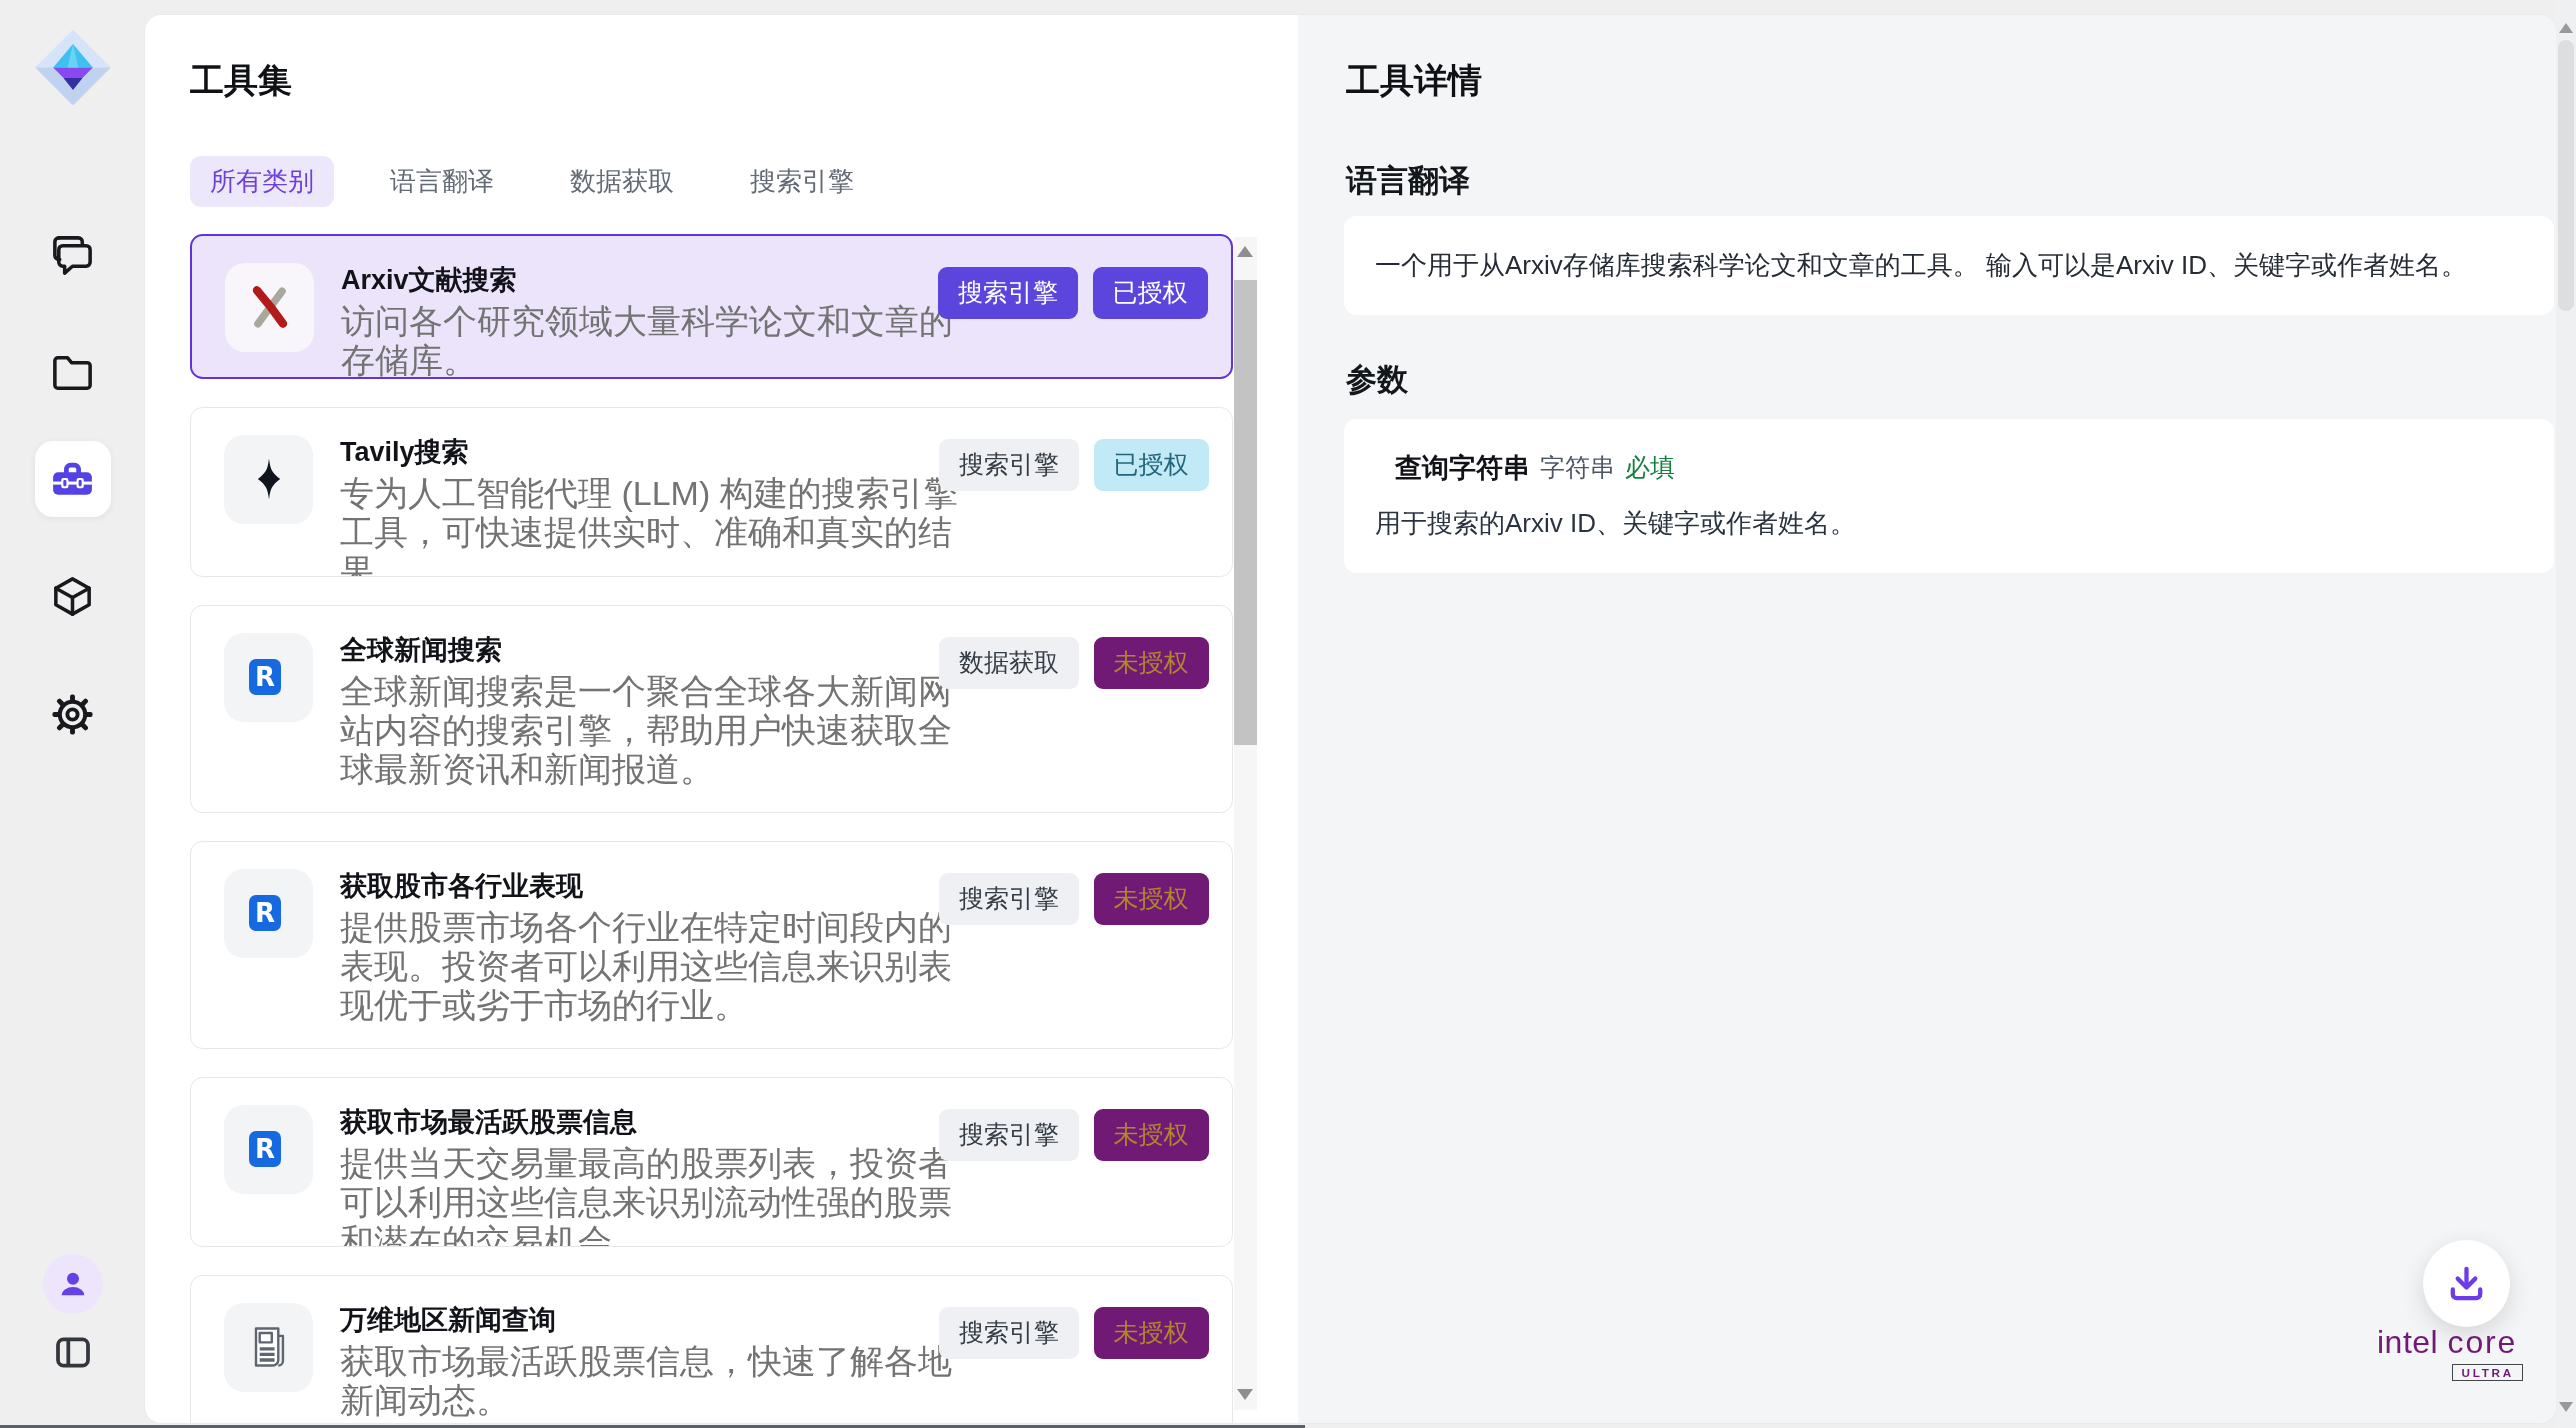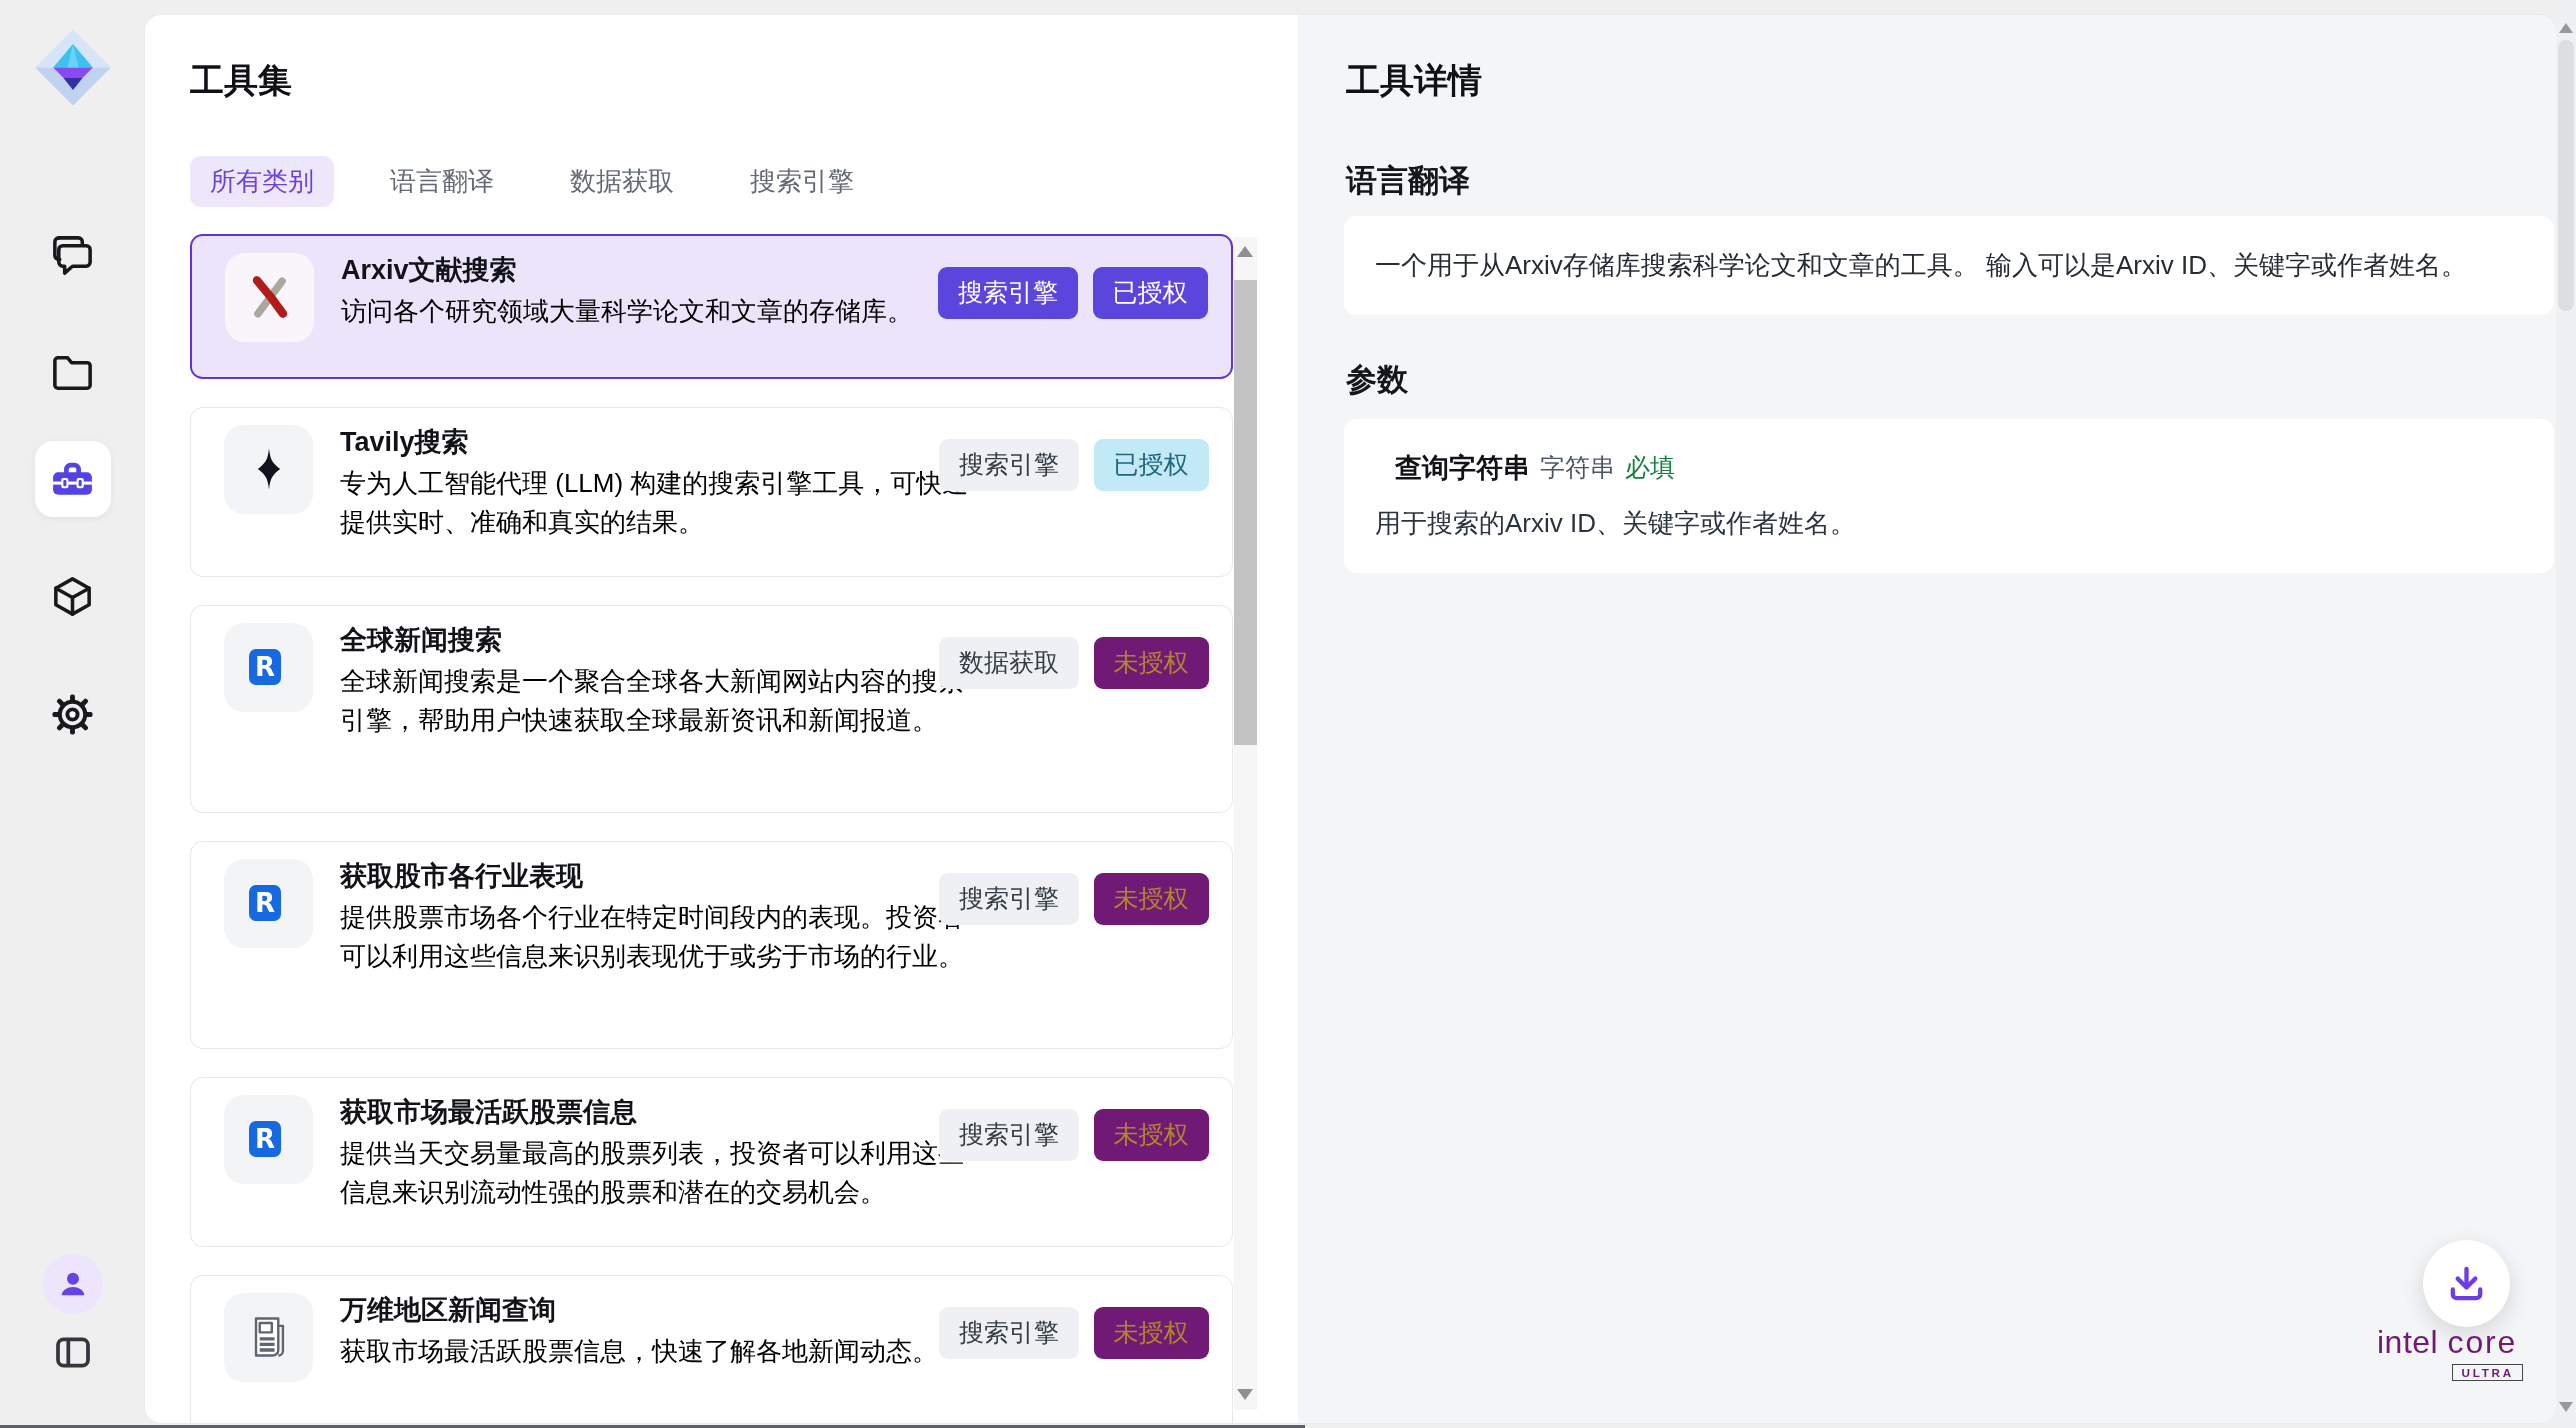--- a/index.html
+++ b/index.html
@@ -29,28 +29,28 @@
   
   .panel-title { position:absolute; left:45px; top:43px; font-size:34px; font-weight:700; color:#0f1115; }
   .tabs { position:absolute; left:45px; top:141px; display:flex; gap:36px; align-items:center; }
   .tab { height:51px; padding:0 20px; display:flex; align-items:center; border-radius:11px;
     font-size:26px; color:#636a75; cursor:pointer; white-space:nowrap; }
   .tab.active { background:#ede7fb; color:#6d40d8; }
 
   .cards { position:absolute; left:45px; top:219px; width:1043px; bottom:0;
     display:flex; flex-direction:column; gap:28px; overflow:hidden; }
   .card { position:relative; flex:none; background:#fff; border:1.4px solid #e5e7eb;
-    border-radius:12.6px; padding:17px 33px 0 33px; display:flex; cursor:pointer; overflow:hidden; }
+    border-radius:12.6px; padding:27px 33px 0 33px; display:flex; cursor:pointer; overflow:hidden; }
   .card.selected { background:#ece4fb; border:2.3px solid #6233dd; }
   .tool-icon { flex:none; width:89px; height:89px; border-radius:20px; background:#f3f4f6;
     display:flex; align-items:center; justify-content:center; margin-right:27px; }
   .card.selected .tool-icon { background:#f8f6fa; }
   .tool-text { max-width:637px; }
   .tool-title { font-size:27px; font-weight:700; line-height:34px; color:#111318; }
-  .tool-desc { margin-top:5.4px; font-size:26px; line-height:39px; color:#000000; }
+  .tool-desc { margin-top:5.4px; font-size:34px; line-height:39px; color:#737373; }
   .badges { position:absolute; top:31px; right:23.5px; display:flex; gap:14.5px; }
   .badge { height:52px; padding:0 20px; display:flex; align-items:center; border-radius:9px;
     font-size:25px; white-space:nowrap; }
   .b-solid  { background:#5b45dd; color:#ffffff; }
   .b-gray   { background:#eef0f3; color:#343c46; }
   .b-blue   { background:#c2e9f6; color:#22667b; }
   .b-yellow { background:#701a75; color:#b2852f; }
 
   
   .list-scrollbar { position:absolute; right:41px; top:222px; bottom:12.6px; width:23.5px; background:#f6f6f6; }

